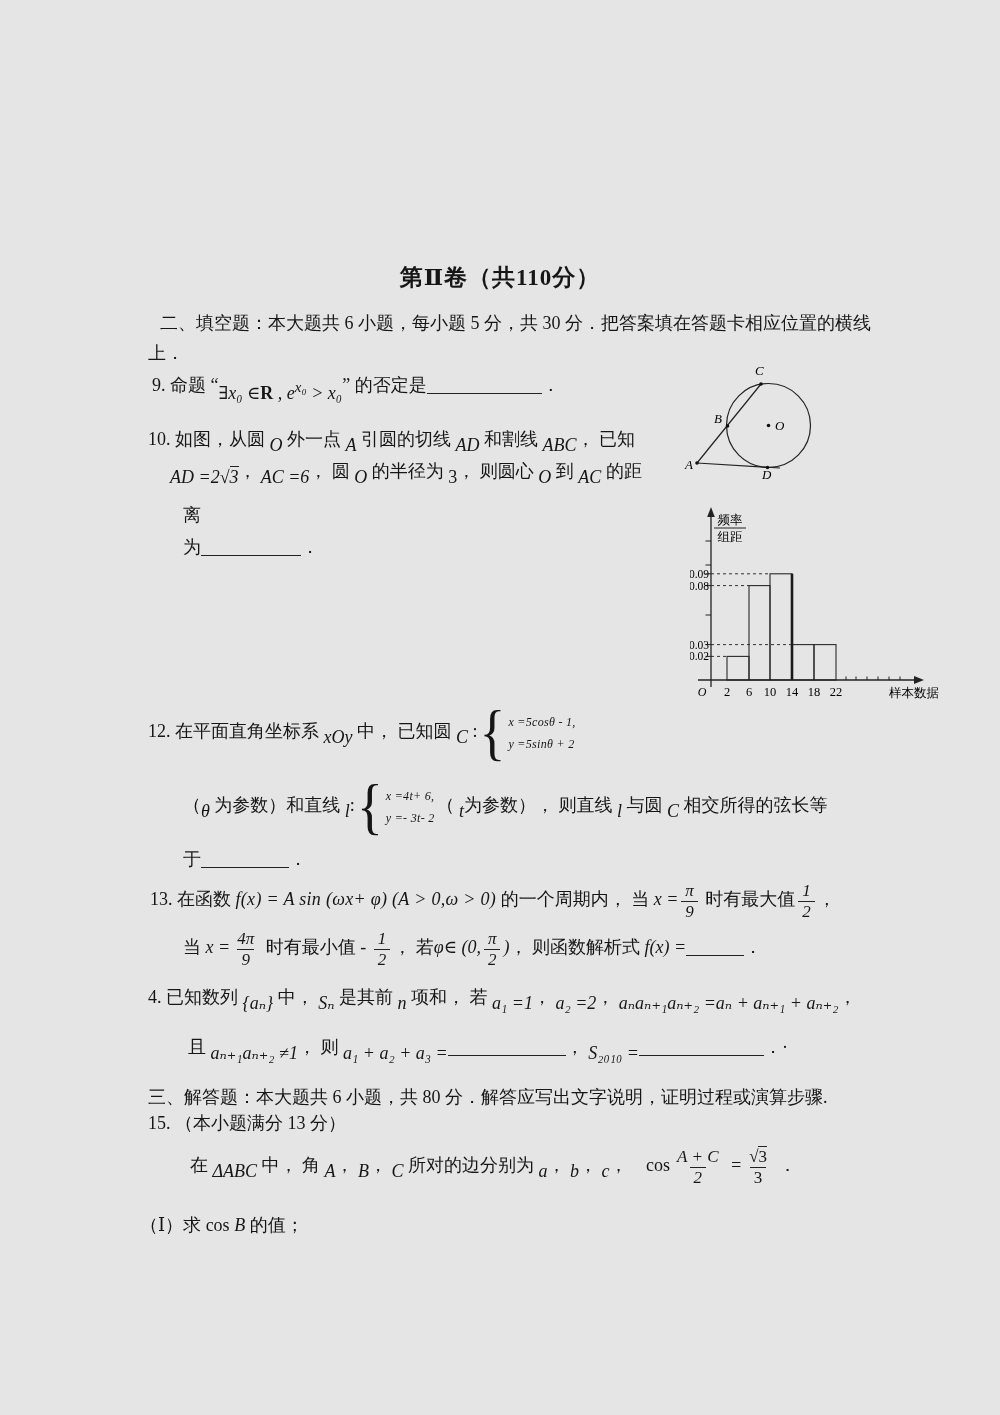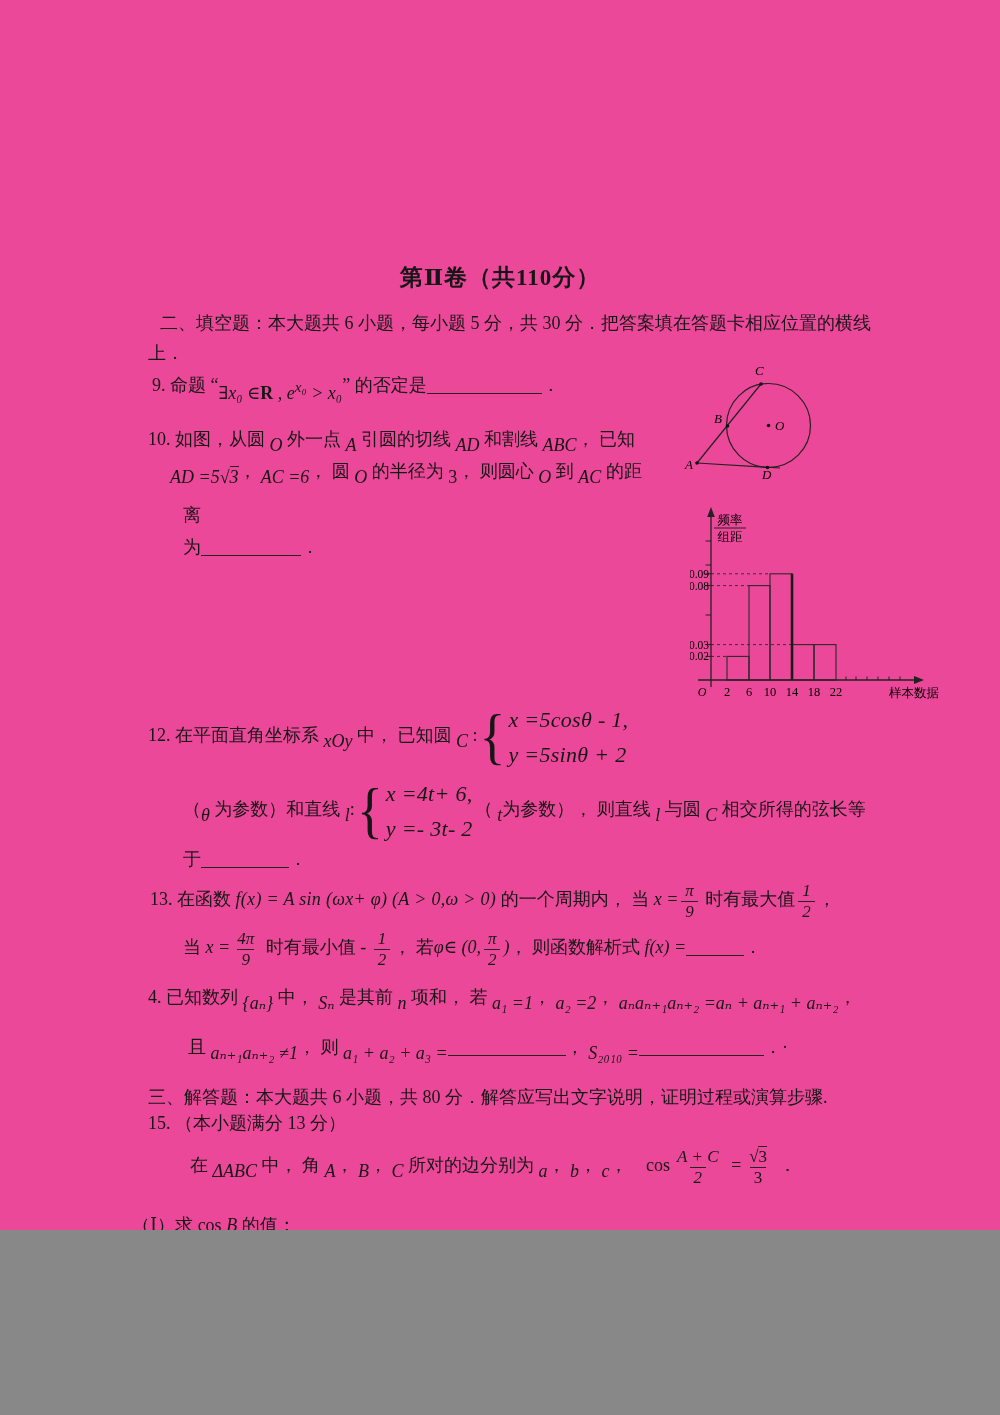--- a/index.html
+++ b/index.html
@@ -1,35 +1,35 @@
 <!DOCTYPE html>
 <html><head>
 <meta charset="utf-8">
 <style>
   html,body{margin:0;padding:0;background:#888;}
-  .page{position:relative;width:1000px;height:1230px;background:#ec4899;
+  .page{position:relative;width:1000px;height:1415px;background:#e5e5e5;
         font-family:"Liberation Serif","DejaVu Serif",serif;color:#161616;overflow:hidden;}
   .line{position:absolute;white-space:nowrap;font-size:18px;line-height:1.25;}
   .title{position:absolute;left:0;width:1000px;text-align:center;font-size:23px;font-weight:bold;letter-spacing:1px;}
   .m{font-style:italic;}
   .meq{font-style:italic;letter-spacing:0.3px;}
   .up{font-style:normal;}
   .bold{font-weight:bold;}
   .low{position:relative;top:6px;}
   .low8{position:relative;top:8px;display:inline-block;}
   .blank{display:inline-block;border-bottom:1.3px solid #222;height:0.9em;vertical-align:-3px;}
   .frac{display:inline-flex;flex-direction:column;align-items:center;vertical-align:middle;
         line-height:1.05;font-style:italic;margin:0 3px;font-size:17px;}
   .frac .den{border-top:1.3px solid #222;padding:1px 4px 0 4px;}
   .frac .num{padding:0 4px 1px 4px;}
   .rad{border-top:1.3px solid #222;}
   .sys{display:inline-flex;align-items:center;vertical-align:middle;margin:0 2px;}
   .brace{display:inline-block;font-size:54px;line-height:1;transform:scaleY(1.12);
          font-family:"Liberation Serif",serif;font-weight:400;margin-right:3px;}
-  .rows{display:flex;flex-direction:column;gap:7px;text-align:left;font-size:22px;}
+  .rows{display:flex;flex-direction:column;gap:7px;text-align:left;font-size:12px;}
   sup{font-size:15px;}
   .fig{position:absolute;}
   svg text{font-family:"Liberation Serif",serif;}
 </style>
 </head>
 <body>
 
 <div class="page">
 
   <div class="title" style="top:262px">第Ⅱ卷（共110分）</div>
@@ -49,21 +49,21 @@
     <circle cx="84.5" cy="105.5" r="1.8" fill="#111"></circle>
     <circle cx="85.5" cy="63.5" r="1.8" fill="#111"></circle>
     <text x="2" y="107" font-size="13" font-style="italic">A</text>
     <text x="31" y="61" font-size="13" font-style="italic">B</text>
     <text x="72" y="13" font-size="13" font-style="italic">C</text>
     <text x="79" y="117" font-size="13" font-style="italic">D</text>
     <text x="92" y="68" font-size="13" font-style="italic">O</text>
   </svg>
 
   <div class="line" style="top:428px;left:148px"><span>10.</span><span> 如图，从圆 </span><span class="m low">O</span><span> 外一点 </span><span class="m low">A</span><span> 引圆的切线 </span><span class="m low">AD</span><span> 和割线 </span><span class="m low">ABC</span><span>， 已知</span></div>
-  <div class="line" style="top:460px;left:170px"><span class="m low">AD =5√</span><span class="m low rad">3</span><span>，</span><span class="m low"> AC =6</span><span>， 圆 </span><span class="m low">O</span><span> 的半径为 </span><span class="low">3</span><span>， 则圆心 </span><span class="m low">O</span><span> 到 </span><span class="m low">AC</span><span> 的距</span></div>
+  <div class="line" style="top:460px;left:170px"><span class="m low">AD =2√</span><span class="m low rad">3</span><span>，</span><span class="m low"> AC =6</span><span>， 圆 </span><span class="m low">O</span><span> 的半径为 </span><span class="low">3</span><span>， 则圆心 </span><span class="m low">O</span><span> 到 </span><span class="m low">AC</span><span> 的距</span></div>
   <div class="line" style="top:504px;left:183px"><span>离</span></div>
   <div class="line" style="top:536px;left:183px"><span>为</span><span class="blank" style="width:100px"></span><span>．</span></div>
 
 
   <svg class="fig" style="top:505px;left:690px" width="310" height="200" viewBox="0 0 310 200" id="hist-svg">
       <line x1="21" y1="68.8" x2="80" y2="68.8" stroke="#333" stroke-width="1" stroke-dasharray="3,3"></line>
       <line x1="21" y1="80.6" x2="59" y2="80.6" stroke="#333" stroke-width="1" stroke-dasharray="3,3"></line>
       <line x1="21" y1="139.6" x2="102" y2="139.6" stroke="#333" stroke-width="1" stroke-dasharray="3,3"></line>
       <line x1="21" y1="151.4" x2="37" y2="151.4" stroke="#333" stroke-width="1" stroke-dasharray="3,3"></line>
       <rect x="37" y="151.4" width="22" height="23.6" fill="none" stroke="#2a2a2a" stroke-width="1.1"></rect>
@@ -146,15 +146,15 @@
   <div class="line" style="top:1086px;left:148px">三、解答题：本大题共 6 小题，共 80 分．解答应写出文字说明，证明过程或演算步骤.</div>
 
   <div class="line" style="top:1112px;left:148px"><span>15.</span><span> （本小题满分 13 分）</span></div>
   <div class="line" style="top:1148px;left:190px"><span>在 </span><span class="m low">ΔABC</span><span> 中， 角 </span><span class="m low">A</span><span>， </span><span class="m low">B</span><span>， </span><span class="m low">C</span><span> 所对的边分别为 </span><span class="m low">a</span><span>， </span><span class="m low">b</span><span>， </span><span class="m low">c</span><span>， </span><span class="up" style="margin-left:14px">cos</span><span class="frac">
         <span class="num">A + C</span>
         <span class="den">2</span>
       </span><span class="m"> =</span><span class="frac">
         <span class="num"><span class="up">√</span><span class="rad up">3</span></span>
         <span class="den up">3</span>
       </span><span> ．</span></div>
-  <div class="line" style="top:1214px;left:132px"><span>（Ⅰ）求 </span><span class="up">cos</span><span class="m"> B</span><span> 的值；</span></div>
+  <div class="line" style="top:1214px;left:140px"><span>（Ⅰ）求 </span><span class="up">cos</span><span class="m"> B</span><span> 的值；</span></div>
 
 </div>
 
 </body></html>

